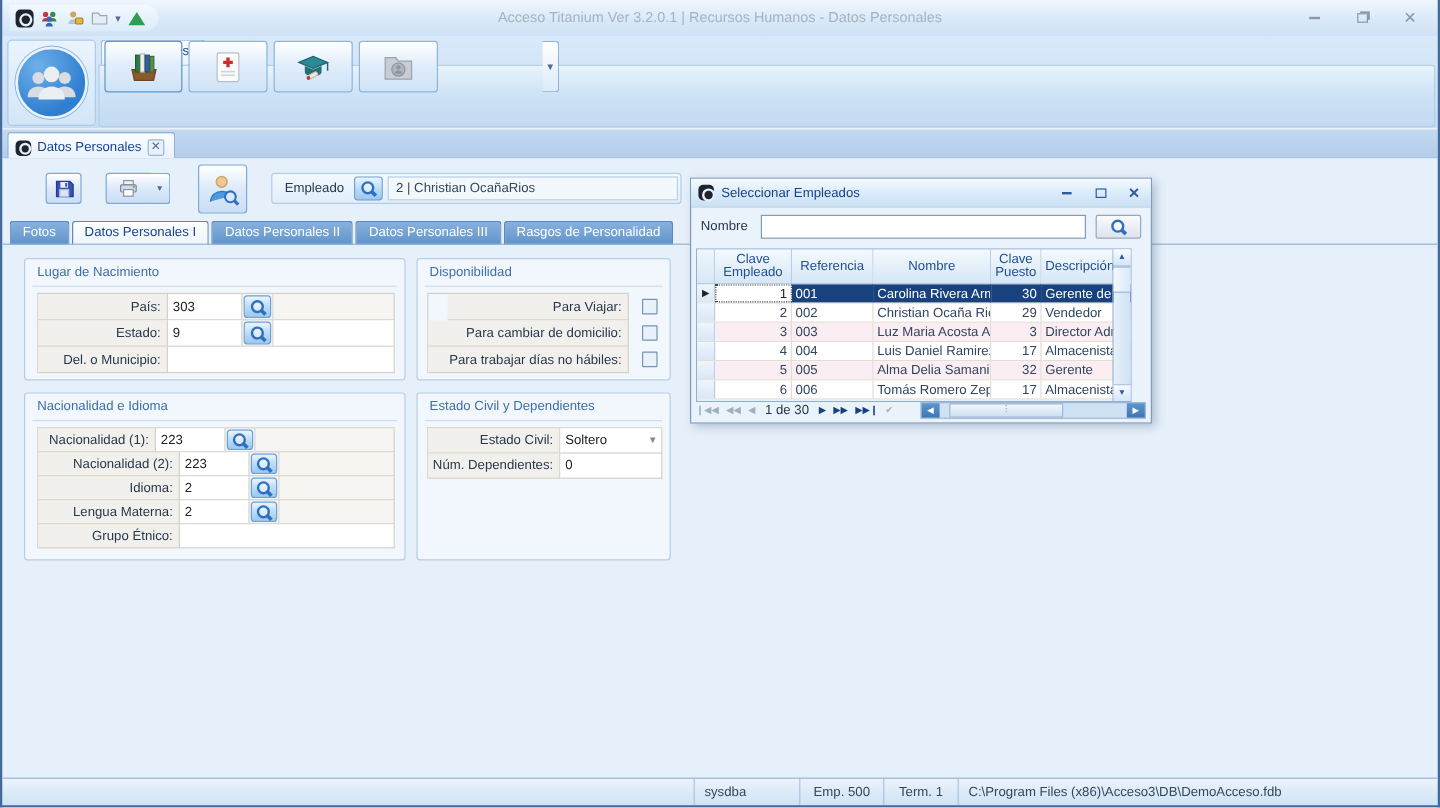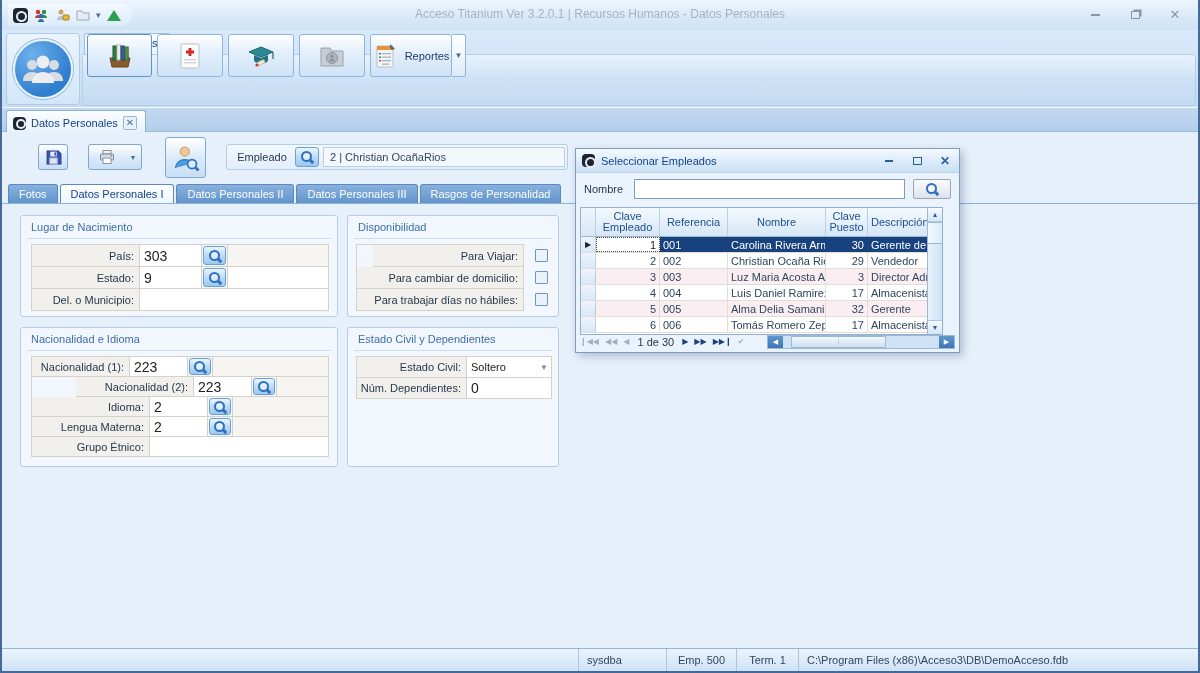--- a/index.html
+++ b/index.html
@@ -88,21 +88,21 @@
   
   .group { position:absolute; background:#f2f7fd; border:1px solid #b6cde6; border-radius:3px; }
   .group .gtitle { position:absolute; left:10px; top:5px; color:#3d6fa8; }
   .group .gline { position:absolute; left:6px; right:6px; top:22px; height:1px; background:#ccdcee; }
   .ftable { position:absolute; border-top:1px solid #d6d1c8; border-left:1px solid #d6d1c8; }
   .frow { display:flex; }
   .fcell { border-right:1px solid #d6d1c8; border-bottom:1px solid #d6d1c8; display:flex; align-items:center; }
   .flabel { background:#f2f0ec; justify-content:flex-end; padding-right:5px; color:#26384c; }
   .fvalue { background:#fff; padding:0; }
   .fvalue input { width:100%; height:100%; border:none; outline:none; background:transparent;
-    font-family:"Liberation Sans",sans-serif; font-size:14px; padding-left:4px; color:#222; }
+    font-family:"Liberation Sans",sans-serif; font-size:11px; padding-left:4px; color:#222; }
   .fdesc  { background:#f6f5f2; flex:1; }
   .lk { border-right:1px solid #d6d1c8; border-bottom:1px solid #d6d1c8; display:flex; align-items:center; justify-content:center; padding:1px; }
   .lk button { width:100%; height:100%; border:1px solid #6ba0d2; border-radius:3px;
     background:linear-gradient(#eaf5fe,#bcdcf6 50%, #9cc8ee); display:flex; align-items:center; justify-content:center; }
   .chkcell { display:flex; align-items:center; justify-content:center; width:30px; }
   .checkbox { width:13px; height:13px; border:1px solid #6f95bd; background:#e9f1f9; border-radius:1px; }
   .ddvalue { background:#fff; flex:1; position:relative; padding-left:4px; color:#222; }
   .ddarrow { position:absolute; right:3px; top:50%; transform:translateY(-50%); color:#7d8a99; font-size:8px; }
   
   .dialog { position:absolute; left:573px; top:16px; width:385px; height:205px;
@@ -253,35 +253,20 @@
       </svg>
     </div>
     <div class="rbtn" style="left:297px; width:66px;">
       <svg width="30" height="28" viewBox="0 0 30 28">
         <path d="M4 6h9l2 3h11v15H4z" fill="#c8cdd4" stroke="#9aa2ad"></path>
         <circle cx="15" cy="16" r="5.5" fill="#aeb5be" stroke="#8d95a0"></circle>
         <circle cx="15" cy="14.2" r="1.8" fill="#8d95a0"></circle>
           <path d="M11.8 19.5c.4-2 1.7-3 3.2-3s2.8 1 3.2 3z" fill="#8d95a0"></path>
       </svg>
     </div>
-    <div class="rbtn" style="left:368px; width:82px;">
-      <svg width="26" height="28" viewBox="0 0 26 28">
-        <rect x="4" y="4" width="16" height="21" rx="1" fill="#f5f6f4" stroke="#b9bfc9"></rect>
-        <rect x="4" y="4" width="16" height="4" fill="#e2953a"></rect>
-        <rect x="9" y="11" width="9" height="1.3" fill="#9fb6cf"></rect>
-          <rect x="9" y="14.5" width="9" height="1.3" fill="#9fb6cf"></rect>
-        <rect x="9" y="18" width="9" height="1.3" fill="#9fb6cf"></rect>
-          <rect x="9" y="21.5" width="7" height="1.3" fill="#9fb6cf"></rect>
-        <circle cx="7" cy="11.7" r="1" fill="#3764b5"></circle>
-          <circle cx="7" cy="15.2" r="1" fill="#2e8f46"></circle>
-          <circle cx="7" cy="18.7" r="1" fill="#c23b3b"></circle>
-        <path d="M17 2l5 5-3 1-2-2z" fill="#5a6b7d"></path>
-      </svg>
-      <span class="lbl">Reportes</span>
-    </div>
     <div class="rbtn-drop" style="left:450px;">▼</div>
   </div>
 
   <div class="docstrip">
     <div class="doctab">
       <span class="applogo"></span>
       <span>Datos Personales</span>
       <span class="tab-close">✕</span>
     </div>
   </div>
@@ -405,21 +390,21 @@
               <input value="223" style="">
             </div>
           <div class="lk" style="width:25px;">
               <button>
                 <span class="mag"></span>
               </button>
             </div>
           <div class="fcell fdesc"></div>
         </div>
         <div class="frow" style="height:20px;">
-          <div class="fcell flabel" style="width:118px;margin-left:44px;">Nacionalidad (2):</div>
+          <div class="fcell flabel" style="width:118px;">Nacionalidad (2):</div>
           <div class="fcell fvalue" style="width:58px;">
               <input value="223" style="">
             </div>
           <div class="lk" style="width:25px;">
               <button>
                 <span class="mag"></span>
               </button>
             </div>
           <div class="fcell fdesc"></div>
         </div>

